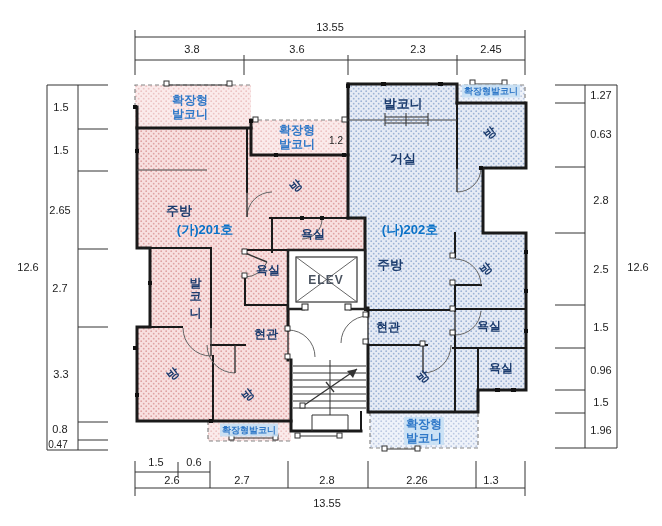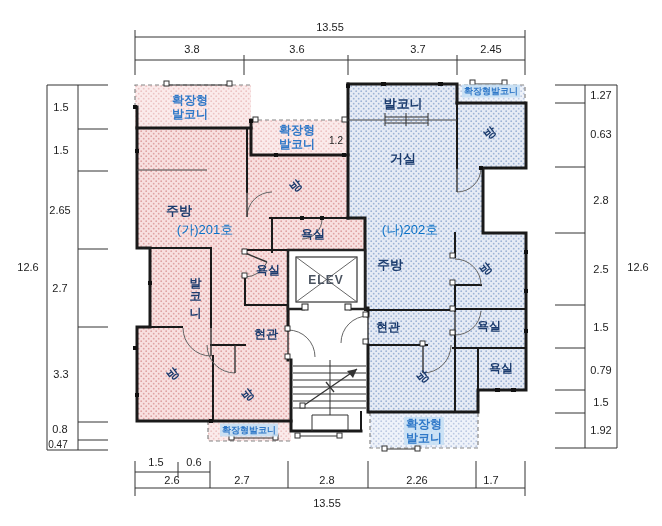--- a/index.html
+++ b/index.html
@@ -6,21 +6,21 @@
   #stage{position:relative;width:662px;height:526px;background:#fff;outline:1px solid #c9c9c9;
          font-family:"Liberation Sans", sans-serif;overflow:hidden;}
   #plan-svg{position:absolute;left:0;top:0;}
   .lbl{position:absolute;transform:translate(-50%,-50%);white-space:nowrap;pointer-events:none;}
   .dim{font-size:11px;color:#1c1c1c;}
   .dim-s{font-size:10px;color:#1c1c1c;}
   .rm{font-size:13px;font-weight:600;color:#1c3c6e;}
   .rm-s{font-size:12px;font-weight:600;color:#1c3c6e;}
   .rot{transform:translate(-50%,-50%) rotate(-38deg);}
   .vert{writing-mode:vertical-rl;letter-spacing:3px;}
-  .uid{font-size:13px;font-weight:normal;color:#0a72c8;}
+  .uid{font-size:13px;font-weight:bold;color:#0a72c8;}
   .ext{font-size:12px;font-weight:bold;color:#2f78c8;text-align:center;line-height:14px;}
   .ext-hl{font-size:12px;font-weight:bold;color:#2f78c8;text-align:center;line-height:14px;
           background:rgba(197,223,244,.85);padding:0 2px;}
   .ext-s{font-size:9px;font-weight:bold;color:#2f78c8;background:rgba(197,223,244,.9);padding:0 2px;}
   .elv{font-size:12px;font-weight:bold;color:#4a5360;letter-spacing:1px;}
 </style>
 </head>
 <body>
 
 <div id="stage">
@@ -222,49 +222,49 @@
     <path d="M78,85 L108,85 M78,129 L108,129 M78,171 L108,171 M78,249 L108,249 M78,327 L108,327 M78,422 L108,422 M78,440 L108,440 M78,450 L108,450"></path>
 
     <path d="M585,85 L585,448 M617,85 L617,448 M585,85 L617,85 M585,448 L617,448"></path>
     <path d="M555,85 L585,85 M555,103 L585,103 M555,167 L585,167 M555,233 L585,233 M555,305 L585,305 M555,348 L585,348 M555,390 L585,390 M555,413 L585,413 M555,448 L585,448"></path>
   </g>
 </svg>
 
 <div class="lbl dim" style="left:330px;top:27px">13.55</div>
 <div class="lbl dim" style="left:192px;top:49px">3.8</div>
 <div class="lbl dim" style="left:297px;top:49px">3.6</div>
-<div class="lbl dim" style="left:418px;top:49px">3.7</div>
+<div class="lbl dim" style="left:418px;top:49px">2.3</div>
 <div class="lbl dim" style="left:491px;top:49px">2.45</div>
 
 <div class="lbl dim" style="left:156px;top:462px">1.5</div>
 <div class="lbl dim" style="left:194px;top:462px">0.6</div>
 <div class="lbl dim" style="left:172px;top:480px">2.6</div>
 <div class="lbl dim" style="left:242px;top:480px">2.7</div>
 <div class="lbl dim" style="left:327px;top:480px">2.8</div>
 <div class="lbl dim" style="left:417px;top:480px">2.26</div>
-<div class="lbl dim" style="left:491px;top:480px">1.7</div>
+<div class="lbl dim" style="left:491px;top:480px">1.3</div>
 <div class="lbl dim" style="left:327px;top:503px">13.55</div>
 
 <div class="lbl dim" style="left:61px;top:107px">1.5</div>
 <div class="lbl dim" style="left:61px;top:150px">1.5</div>
 <div class="lbl dim" style="left:60px;top:210px">2.65</div>
 <div class="lbl dim" style="left:60px;top:288px">2.7</div>
 <div class="lbl dim" style="left:61px;top:374px">3.3</div>
 <div class="lbl dim" style="left:60px;top:429px">0.8</div>
 <div class="lbl dim-s" style="left:58px;top:444px">0.47</div>
 <div class="lbl dim" style="left:28px;top:267px">12.6</div>
 
 <div class="lbl dim" style="left:601px;top:95px">1.27</div>
 <div class="lbl dim" style="left:601px;top:134px">0.63</div>
 <div class="lbl dim" style="left:601px;top:200px">2.8</div>
 <div class="lbl dim" style="left:601px;top:269px">2.5</div>
 <div class="lbl dim" style="left:601px;top:327px">1.5</div>
-<div class="lbl dim" style="left:601px;top:370px">0.79</div>
+<div class="lbl dim" style="left:601px;top:370px">0.96</div>
 <div class="lbl dim" style="left:601px;top:402px">1.5</div>
-<div class="lbl dim" style="left:601px;top:430px">1.92</div>
+<div class="lbl dim" style="left:601px;top:430px">1.96</div>
 <div class="lbl dim" style="left:638px;top:267px">12.6</div>
 
 <div class="lbl dim-s" style="left:336px;top:140px">1.2</div>
 
 <div class="lbl ext" style="left:190px;top:107px">
   <span style="display:block">확장형</span>
   <span style="display:block">발코니</span>
 </div>
 <div class="lbl ext" style="left:297px;top:137px">
   <span style="display:block">확장형</span>

